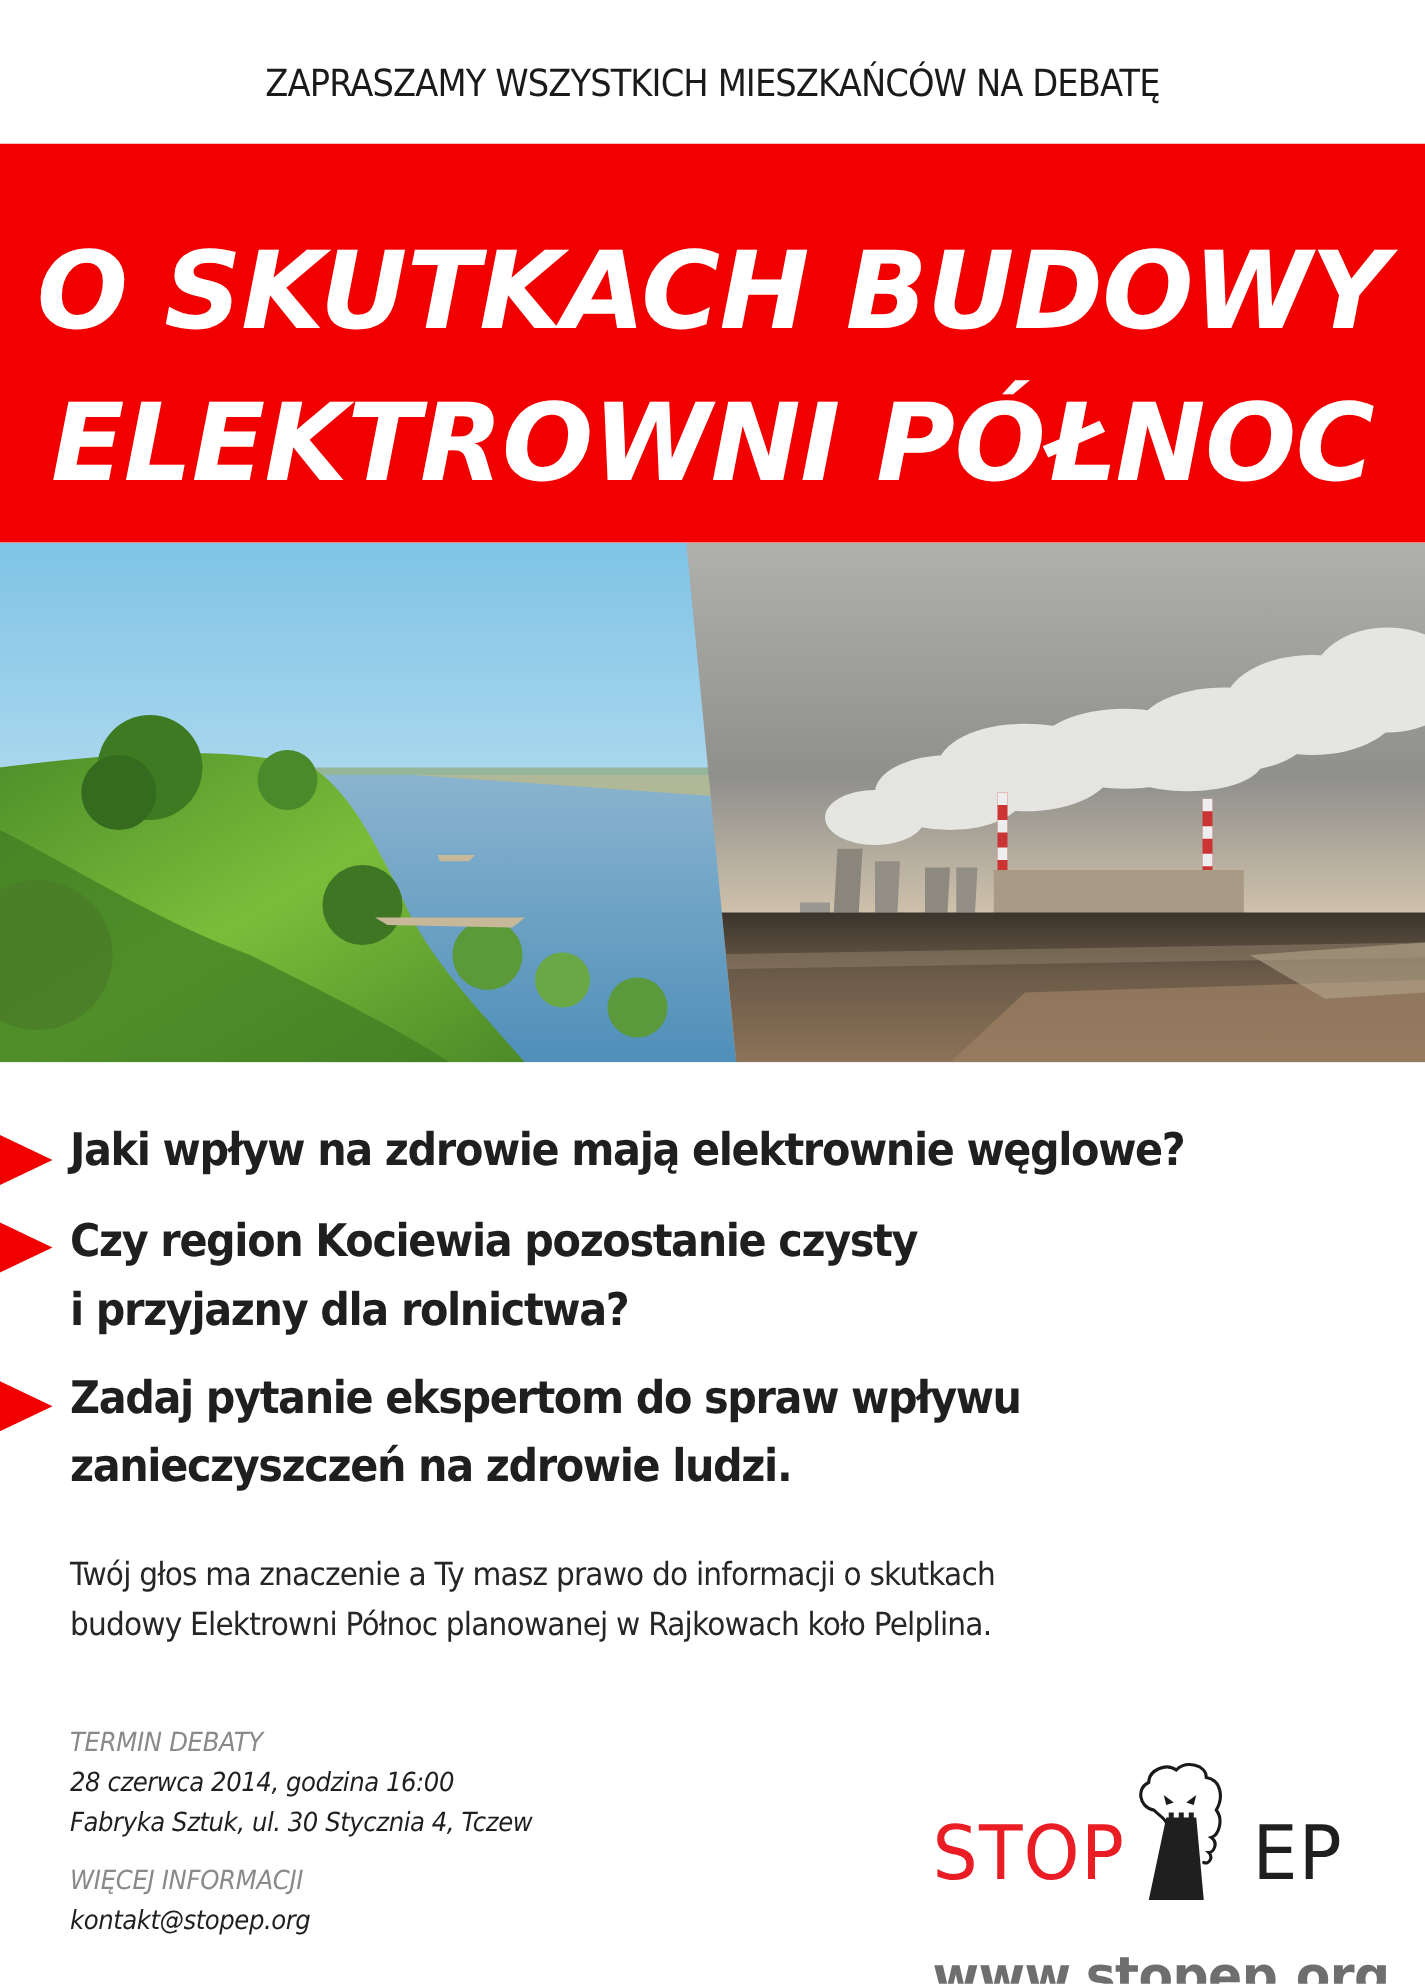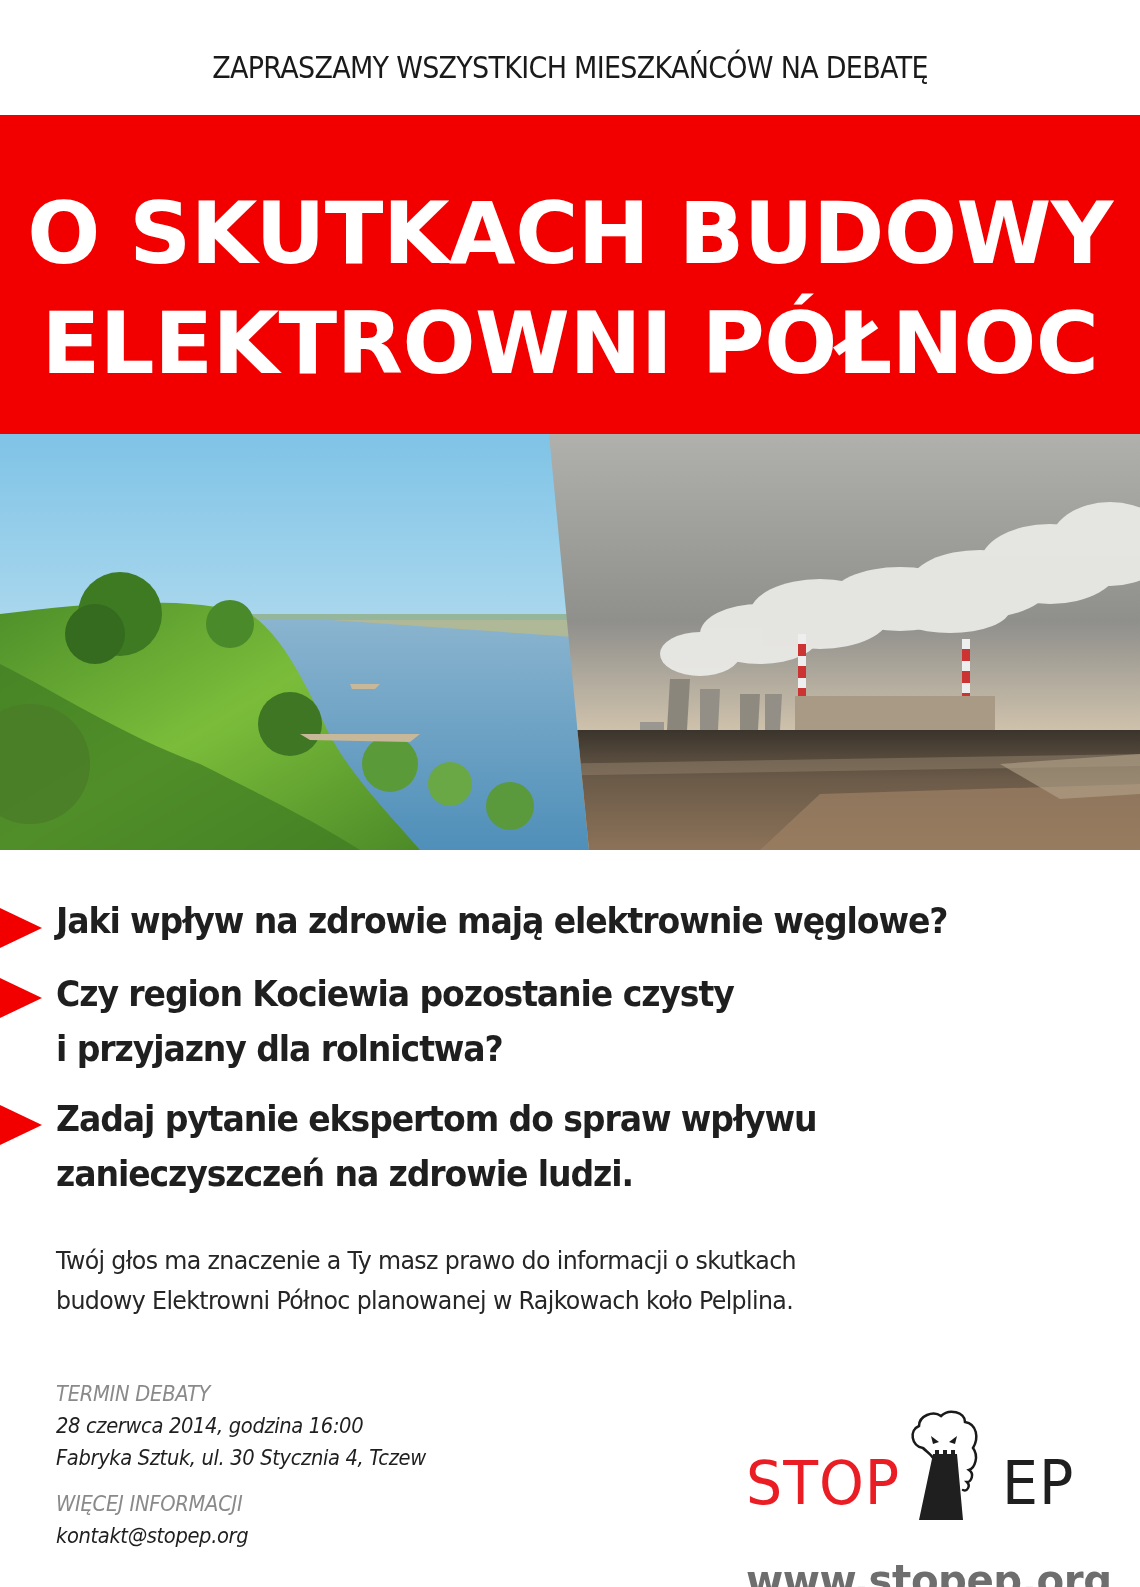--- a/index.html
+++ b/index.html
@@ -13,23 +13,24 @@
   }
 
   .banner {
     position: absolute; left: 0; top: 115px; width: 1140px; height: 319px;
     background: #f20000; color: #fff;
   }
   .banner .line {
     position: absolute; left: 0; width: 1140px; text-align: center;
     font-family: "DejaVu Sans", sans-serif; font-weight: bold; font-size: 86px; letter-spacing: -0.5px;
     line-height: 100px;
+    font-style: italic;
   }
   .banner .l1 { top: 68px; }
-  .banner .l2 { top: 178px; }
+  .banner .l2 { top: 190px; }
 
   .photos { position: absolute; left: 0; top: 434px; width: 1140px; height: 416px; overflow: hidden; }
   .photo-left, .photo-right { position: absolute; top: 0; left: 0; width: 1140px; height: 416px; }
   .photo-left svg, .photo-right svg { display: block; }
   .photo-right { clip-path: polygon(549px 0, 1140px 0, 1140px 416px, 589px 416px); }
   .photo-left { clip-path: polygon(0 0, 552px 0, 592px 416px, 0 416px); }
 
   .bullets { position: absolute; left: 0; top: 895px; width: 1140px; }
   .bullet { position: absolute; left: 0; }
   .bullet .arrow {

